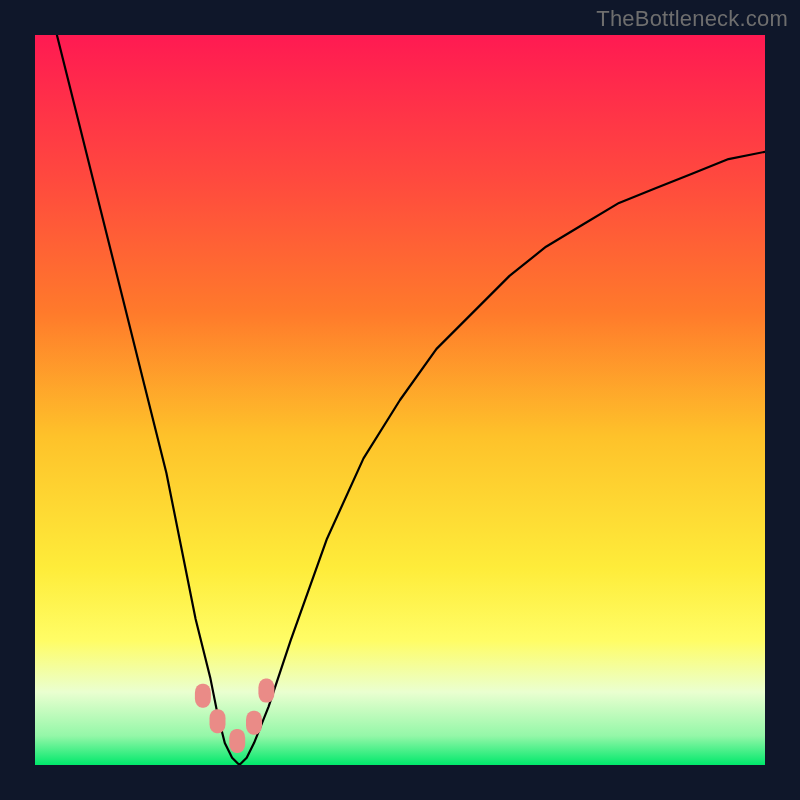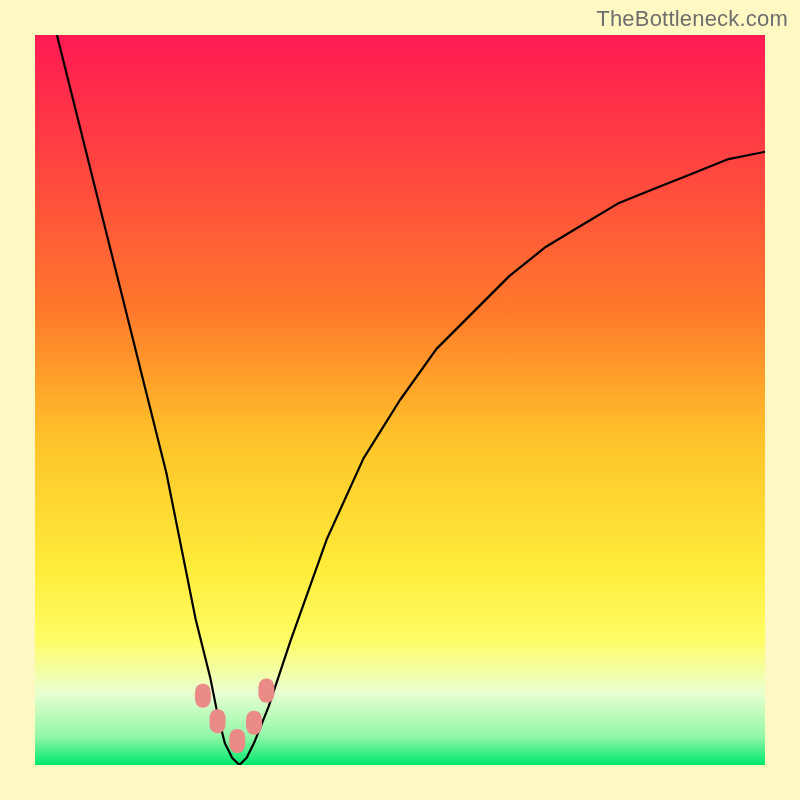--- a/index.html
+++ b/index.html
@@ -10,21 +10,21 @@
     overflow: hidden;
     background: #000;
     font-family: Arial, Helvetica, sans-serif;
   }
   .frame {
     position: absolute;
     left: 0;
     top: 0;
     width: 800px;
     height: 800px;
-    background: #fef9c3;
+    background: #0f172a;
   }
   .plot {
     position: absolute;
     left: 35px;
     top: 35px;
     width: 730px;
     height: 730px;
     overflow: hidden;
   }
   .gradient {

